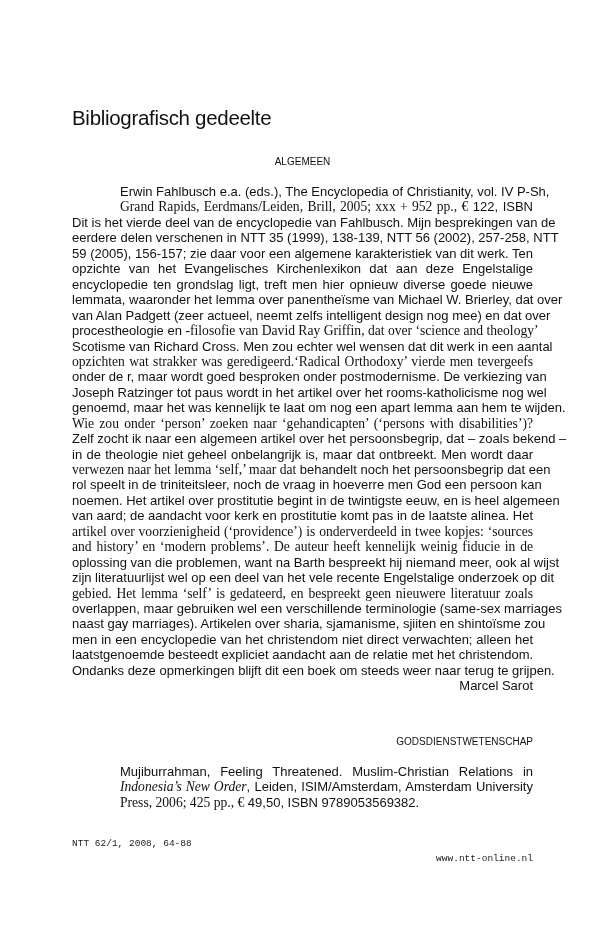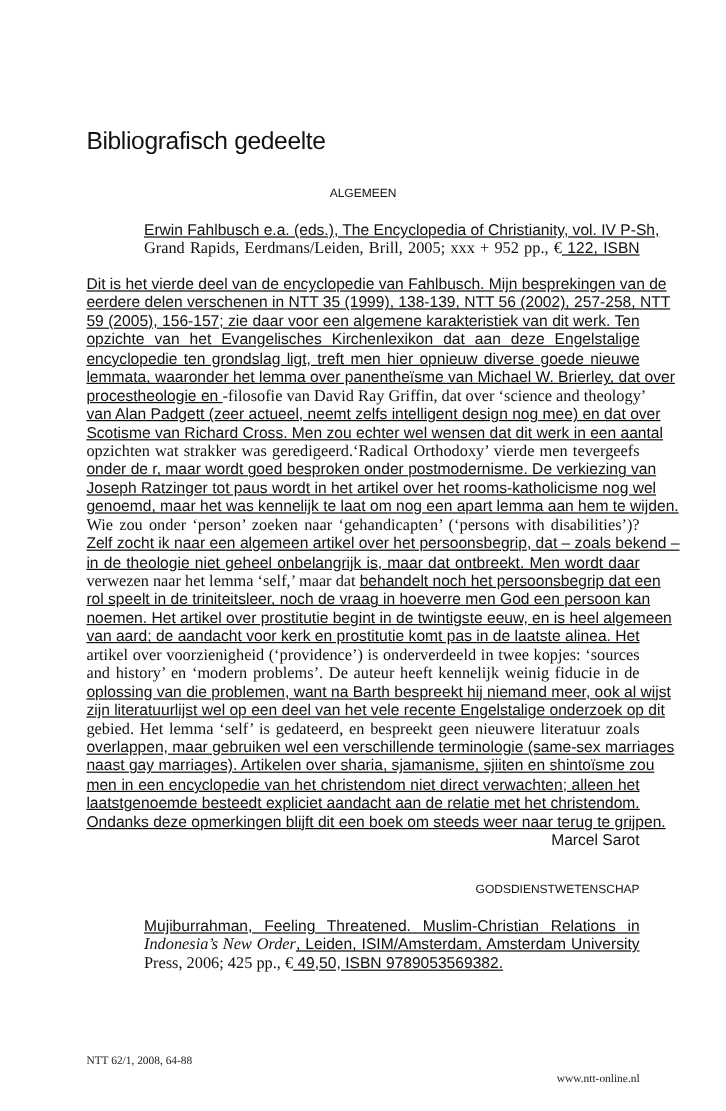--- a/index.html
+++ b/index.html
@@ -1,17 +1,17 @@
 <!DOCTYPE html>
 <html><head>
 <meta charset="utf-8">
 <style>
   html, body { margin: 0; padding: 0; background: #ffffff; }
   body { width: 605px; height: 926px; position: relative; overflow: hidden; color: #111111; }
-  .sans { font-family: "Liberation Sans", sans-serif; text-decoration: underline; }
+  .sans { font-family: "Liberation Sans", sans-serif; }
   .it { font-style: italic; }
 
   #page { position: absolute; left: 0; top: 0; width: 605px; height: 926px; border-radius: 31px; }
 
   .page-title {
     position: absolute; left: 72px; top: 106px;
     font-family: "Liberation Sans", sans-serif; font-size: 20.5px; letter-spacing: -0.3px;
     color: #111;
     white-space: nowrap;
   }
@@ -31,27 +31,27 @@
   #citation-2 { top: 764px; }
 
   .line {
     display: block; white-space: nowrap; height: 15.45px; line-height: 15.45px;
     text-align: justify; text-align-last: justify; overflow: visible;
   }
   .line.last { text-align-last: left; }
   .line.right { text-align: right; text-align-last: right; }
 
   #review-body {
-    position: absolute; left: 72px; top: 229px; width: 461px;
+    position: absolute; left: 72px; top: 215px; width: 461px;
     font-size: 13px; font-family: "Liberation Sans", sans-serif;
   }
   .serif-run { font-family: "Liberation Serif", serif; font-size: 13.6px; }
 
   .footer {
-    position: absolute; top: 880px; font-family: Liberation Serif, serif; font-size: 9.5px; color: #222;
+    position: absolute; top: 838px; font-family: Liberation Mono, monospace; font-size: 9.5px; color: #222;
   }
   #footer-left { left: 72px; }
   #footer-right { right: 72px; margin-top: 15px; }
 </style>
 </head>
 <body>
 
 <div id="page">
   <div class="page-title">Bibliografisch gedeelte</div>
 
@@ -62,22 +62,22 @@
       <span class="line"><span class="serif-run">Grand Rapids, Eerdmans/Leiden, Brill, 2005; xxx + 952 pp., €</span><span class="sans"> 122, ISBN</span></span>
     </div>
 
   <div id="review-body">
       <span class="line"><span class="sans">Dit is het vierde deel van de encyclopedie van Fahlbusch. Mijn besprekingen van de</span></span>
       <span class="line"><span class="sans">eerdere delen verschenen in NTT 35 (1999), 138-139, NTT 56 (2002), 257-258, NTT</span></span>
       <span class="line"><span class="sans">59 (2005), 156-157; zie daar voor een algemene karakteristiek van dit werk. Ten</span></span>
       <span class="line"><span class="sans">opzichte van het Evangelisches Kirchenlexikon dat aan deze Engelstalige</span></span>
       <span class="line"><span class="sans">encyclopedie ten grondslag ligt, treft men hier opnieuw diverse goede nieuwe</span></span>
       <span class="line"><span class="sans">lemmata, waaronder het lemma over panentheïsme van Michael W. Brierley, dat over</span></span>
+      <span class="line"><span class="sans">van Alan Padgett (zeer actueel, neemt zelfs intelligent design nog mee) en dat over</span></span>
       <span class="line"><span class="sans">procestheologie en </span><span class="serif-run">-filosofie van David Ray Griffin, dat over ‘science and theology’</span></span>
-      <span class="line"><span class="sans">van Alan Padgett (zeer actueel, neemt zelfs intelligent design nog mee) en dat over</span></span>
       <span class="line"><span class="sans">Scotisme van Richard Cross. Men zou echter wel wensen dat dit werk in een aantal</span></span>
       <span class="line"><span class="serif-run">opzichten wat strakker was geredigeerd.‘Radical Orthodoxy’ vierde men tevergeefs</span></span>
       <span class="line"><span class="sans">onder de r, maar wordt goed besproken onder postmodernisme. De verkiezing van</span></span>
       <span class="line"><span class="sans">Joseph Ratzinger tot paus wordt in het artikel over het rooms-katholicisme nog wel</span></span>
       <span class="line"><span class="sans">genoemd, maar het was kennelijk te laat om nog een apart lemma aan hem te wijden.</span></span>
       <span class="line"><span class="serif-run">Wie zou onder ‘person’ zoeken naar ‘gehandicapten’ (‘persons with disabilities’)?</span></span>
       <span class="line"><span class="sans">Zelf zocht ik naar een algemeen artikel over het persoonsbegrip, dat – zoals bekend –</span></span>
       <span class="line"><span class="sans">in de theologie niet geheel onbelangrijk is, maar dat ontbreekt. Men wordt daar</span></span>
       <span class="line"><span class="serif-run">verwezen naar het lemma ‘self,’ maar dat </span><span class="sans">behandelt noch het persoonsbegrip dat een</span></span>
       <span class="line"><span class="sans">rol speelt in de triniteitsleer, noch de vraag in hoeverre men God een persoon kan</span></span>

